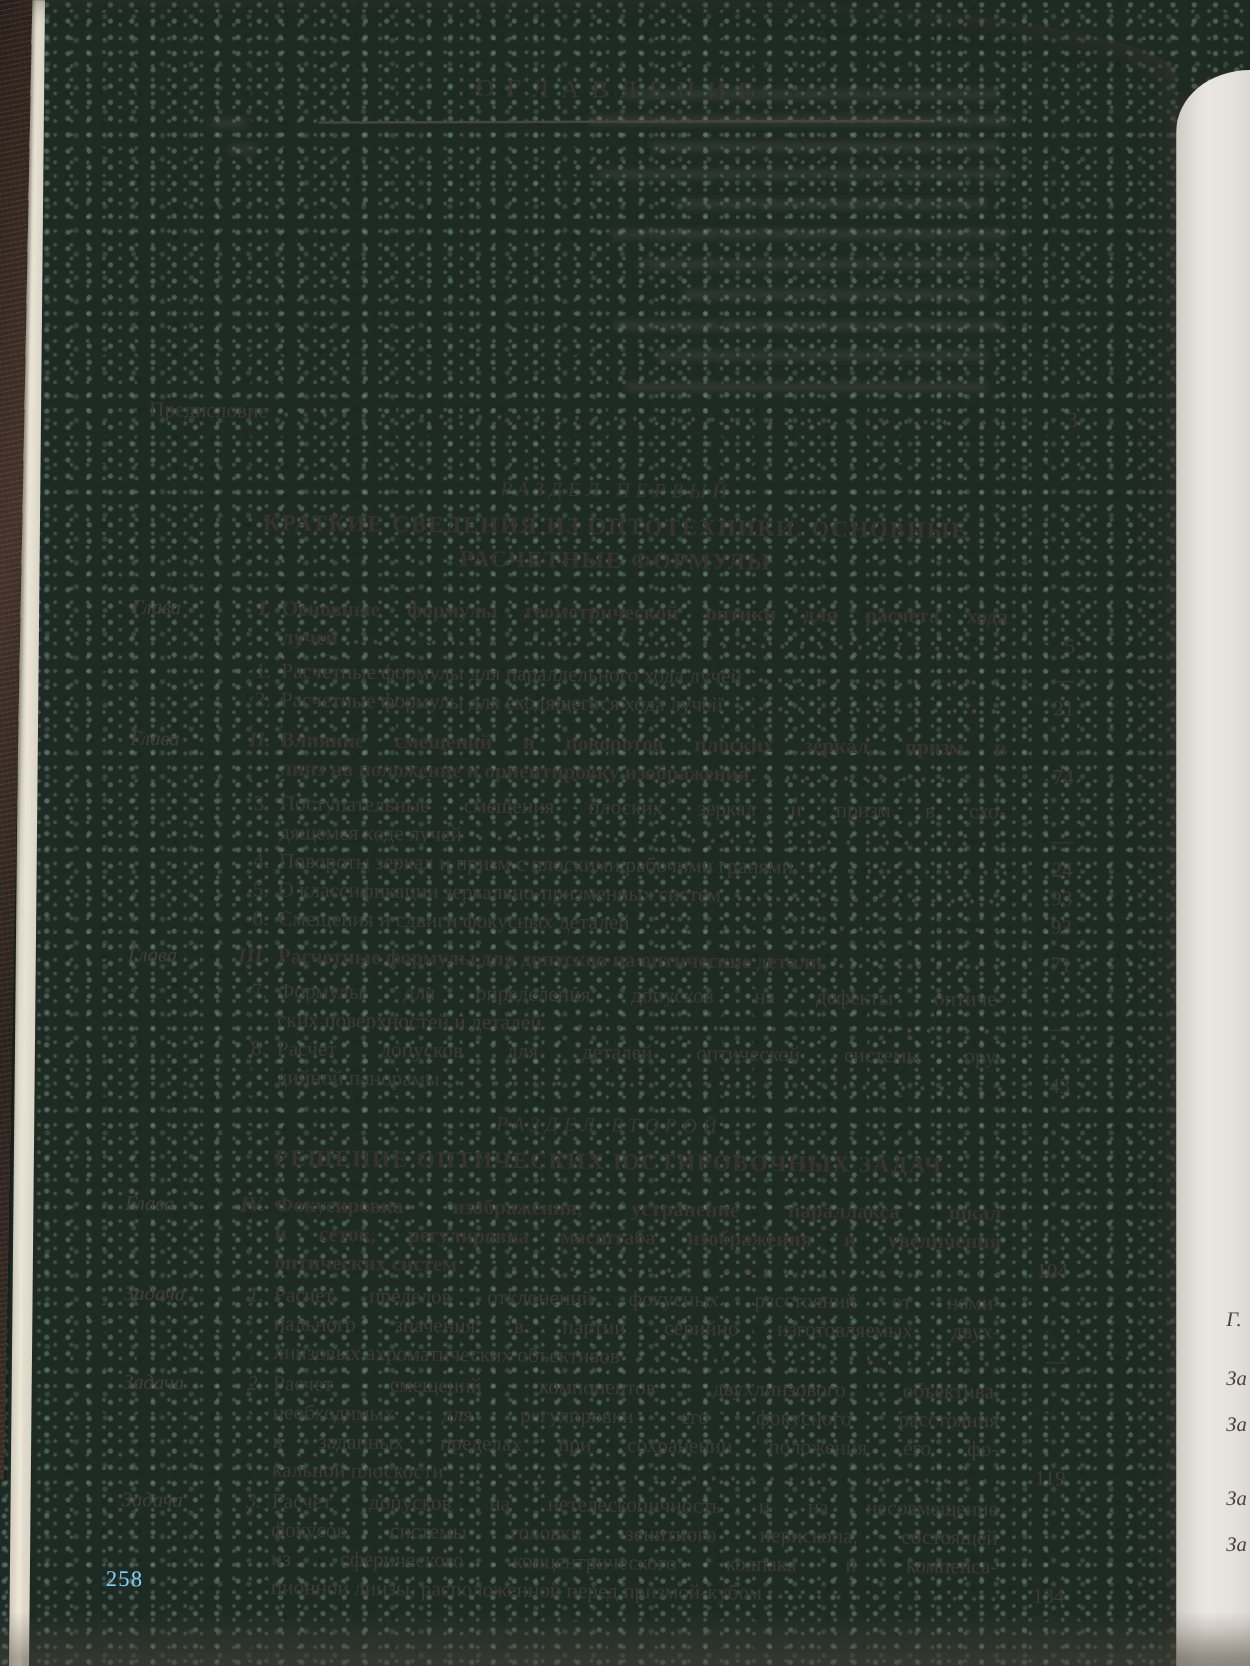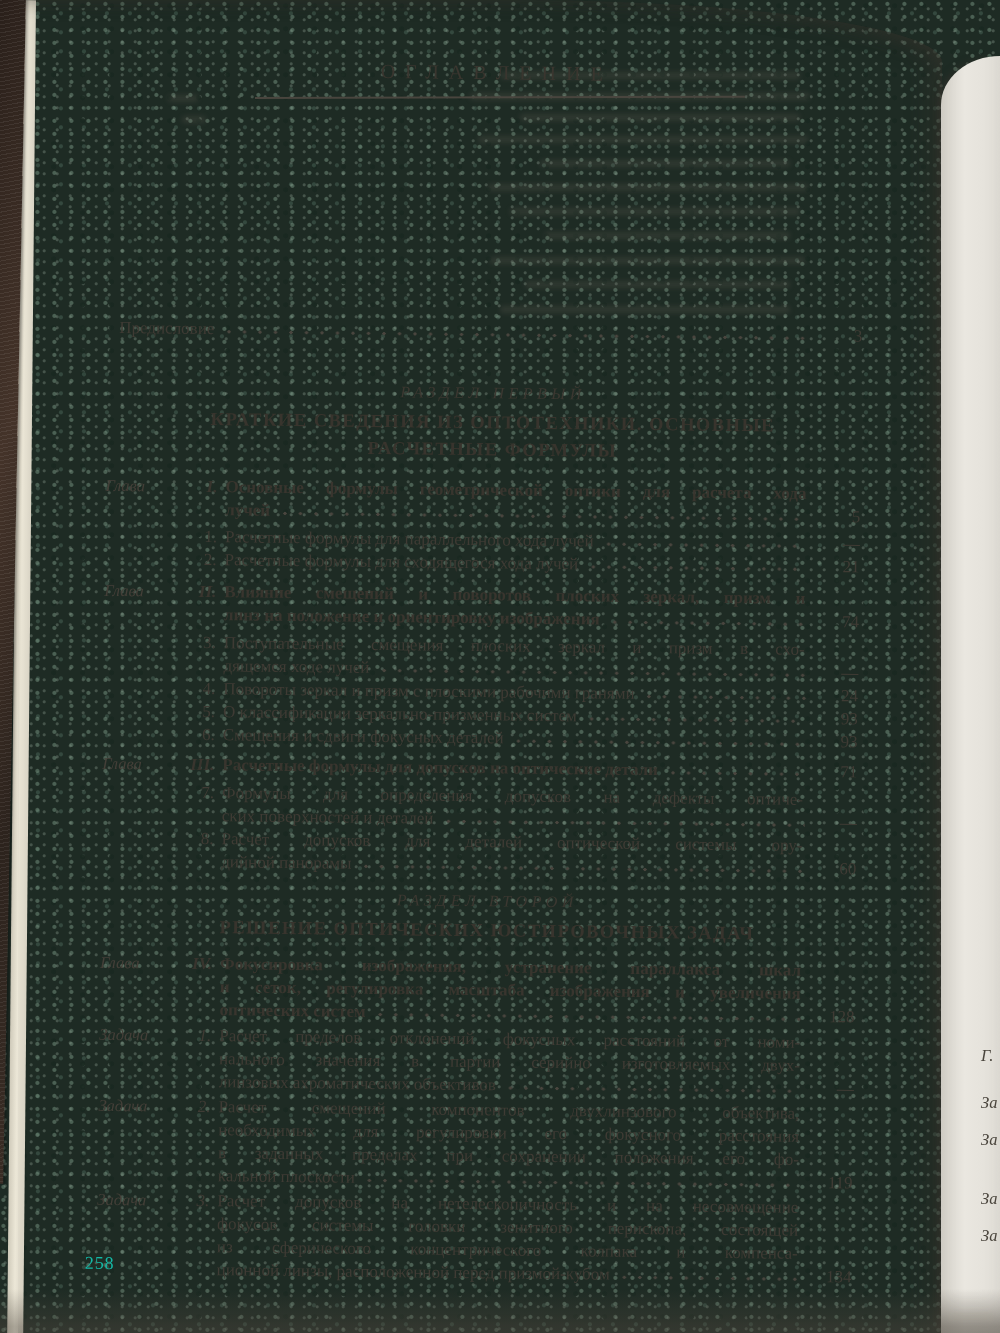--- a/index.html
+++ b/index.html
@@ -66,21 +66,21 @@
   .pg{flex:0 0 44px;text-align:right;}
 
   .kicker{margin-top:40px;padding-left:92px;text-align:center;font-style:italic;font-size:16px;
     line-height:20px;letter-spacing:4.5px;color:#3c3831;}
   .kicker2{margin-top:15px;}
   .sec-title{margin-top:6px;padding-left:92px;text-align:center;font-weight:bold;font-size:18.5px;
     line-height:27px;letter-spacing:1.5px;color:#38342d;}
   .mt15{margin-top:15px;} .mt11{margin-top:11px;} .mt9{margin-top:9px;} .mt7{margin-top:7px;}
   .mt5{margin-top:5px;} .mt4{margin-top:4px;} .mt3{margin-top:3px;} .mt2{margin-top:2px;}
   .pre{padding-left:86px;margin-top:222px;}
-  .folio{position:absolute;left:62px;top:1253px;font-size:18px;letter-spacing:1px;color:#14b8a6;}
+  .folio{position:absolute;left:62px;top:1253px;font-size:18px;letter-spacing:1px;color:#7dd3fc;}
 
   
   .frag{position:absolute;left:981px;font-style:italic;font-size:16.5px;color:#4a453d;white-space:nowrap;}
 </style>
 </head>
 <body>
 
 <div class="canvas">
   <div class="backdrop"></div>
   <div class="ridge"></div>
@@ -211,42 +211,42 @@
     </div>
     <div class="row">
       <span class="lbl"></span>
       <span class="inum">8.</span>
       <span class="lt stretch">Расчет допусков для деталей оптической системы ору-</span>
     </div>
     <div class="row">
       <span class="indent"></span>
       <span class="lt">дийной панорамы</span>
       <span class="dots"></span>
-      <span class="pg">60</span>
+      <span class="pg">43</span>
     </div>
 
     <div class="kicker kicker2">РАЗДЕЛ  ВТОРОЙ</div>
     <div class="sec-title">
       <div>РЕШЕНИЕ ОПТИЧЕСКИХ ЮСТИРОВОЧНЫХ ЗАДАЧ</div>
     </div>
 
     <div class="row mt11">
       <span class="lbl">Глава</span>
       <span class="inum it b">IV.</span>
       <span class="lt b stretch">Фокусировка изображения, устранение параллакса шкал</span>
     </div>
     <div class="row">
       <span class="indent"></span>
       <span class="lt b stretch">и сеток, регулировка масштаба изображения и увеличения</span>
     </div>
     <div class="row">
       <span class="indent"></span>
       <span class="lt b">оптических систем</span>
       <span class="dots"></span>
-      <span class="pg">128</span>
+      <span class="pg">104</span>
     </div>
 
     <div class="row mt3">
       <span class="lbl">Задача</span>
       <span class="inum it">1.</span>
       <span class="lt stretch">Расчет пределов отклонений фокусных расстояний от номи-</span>
     </div>
     <div class="row">
       <span class="indent"></span>
       <span class="lt stretch">нального значения в партии серийно изготовляемых двух-</span>

